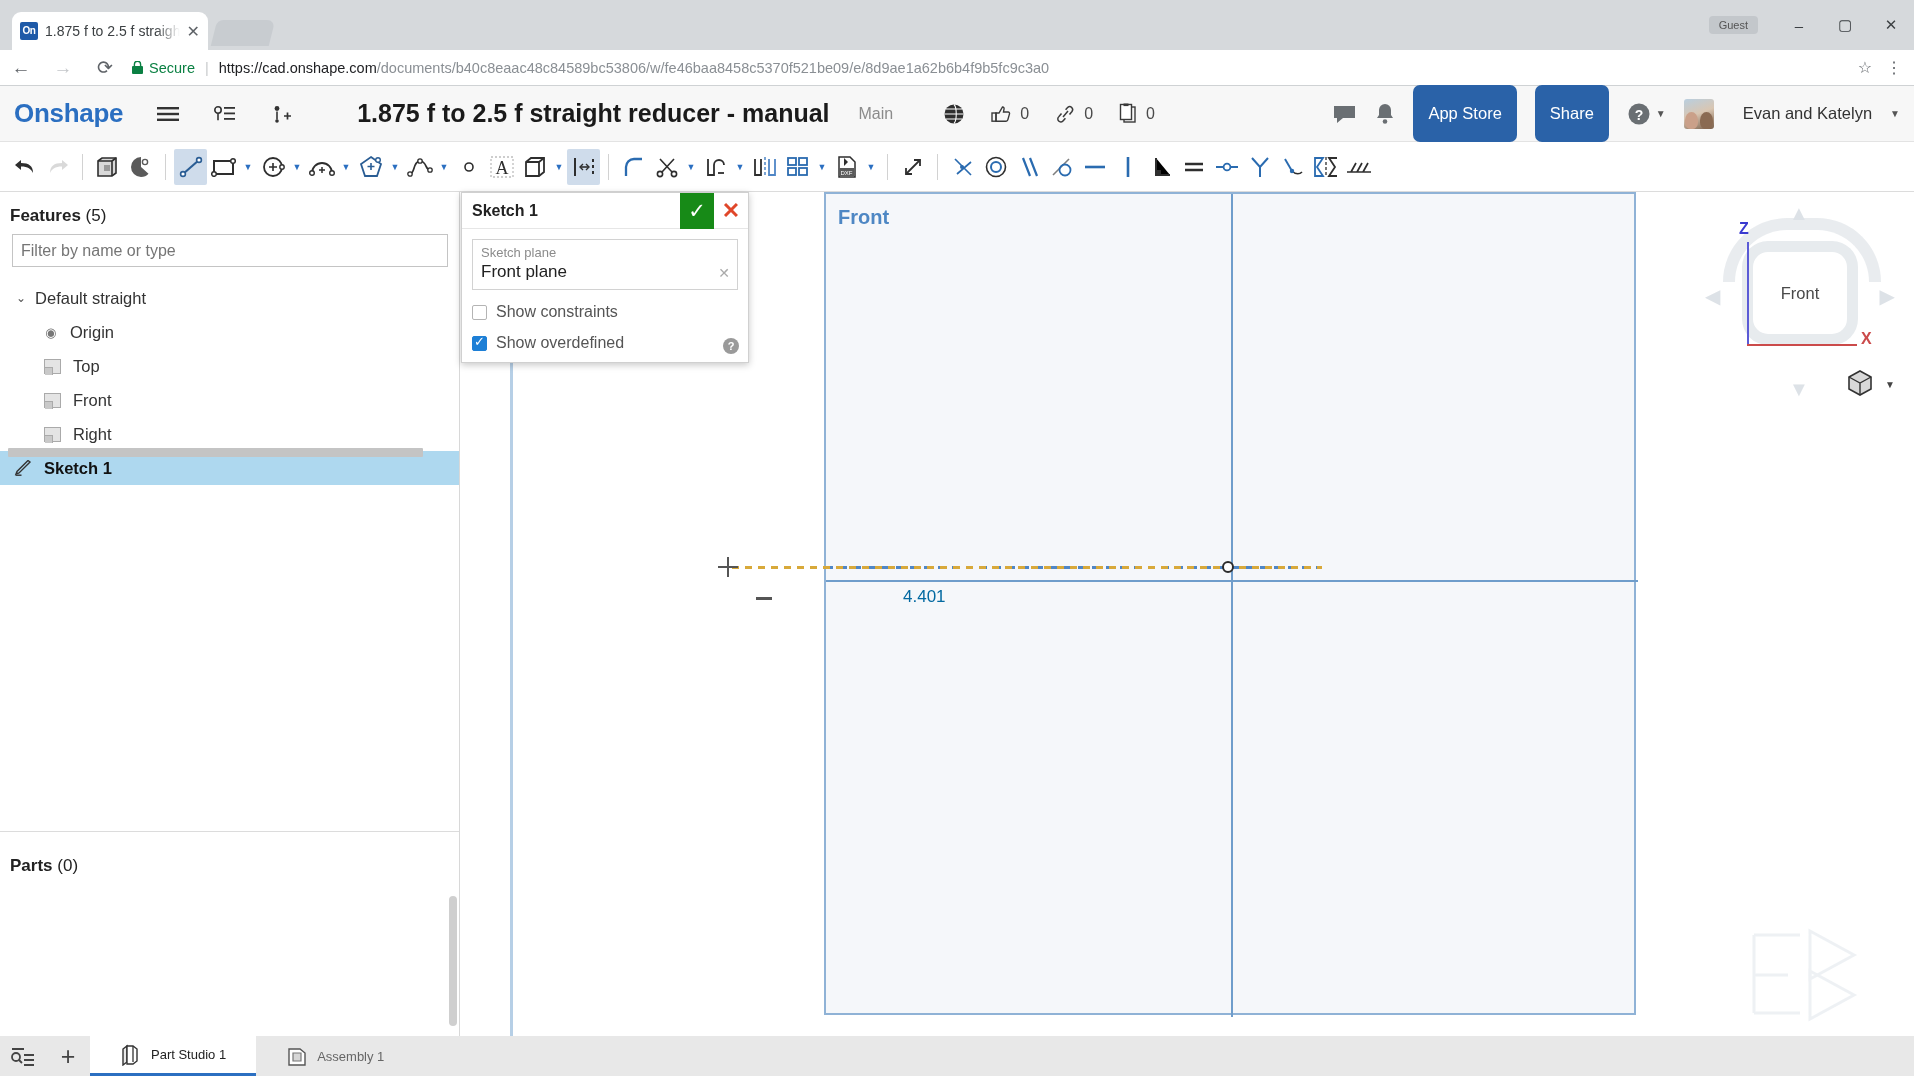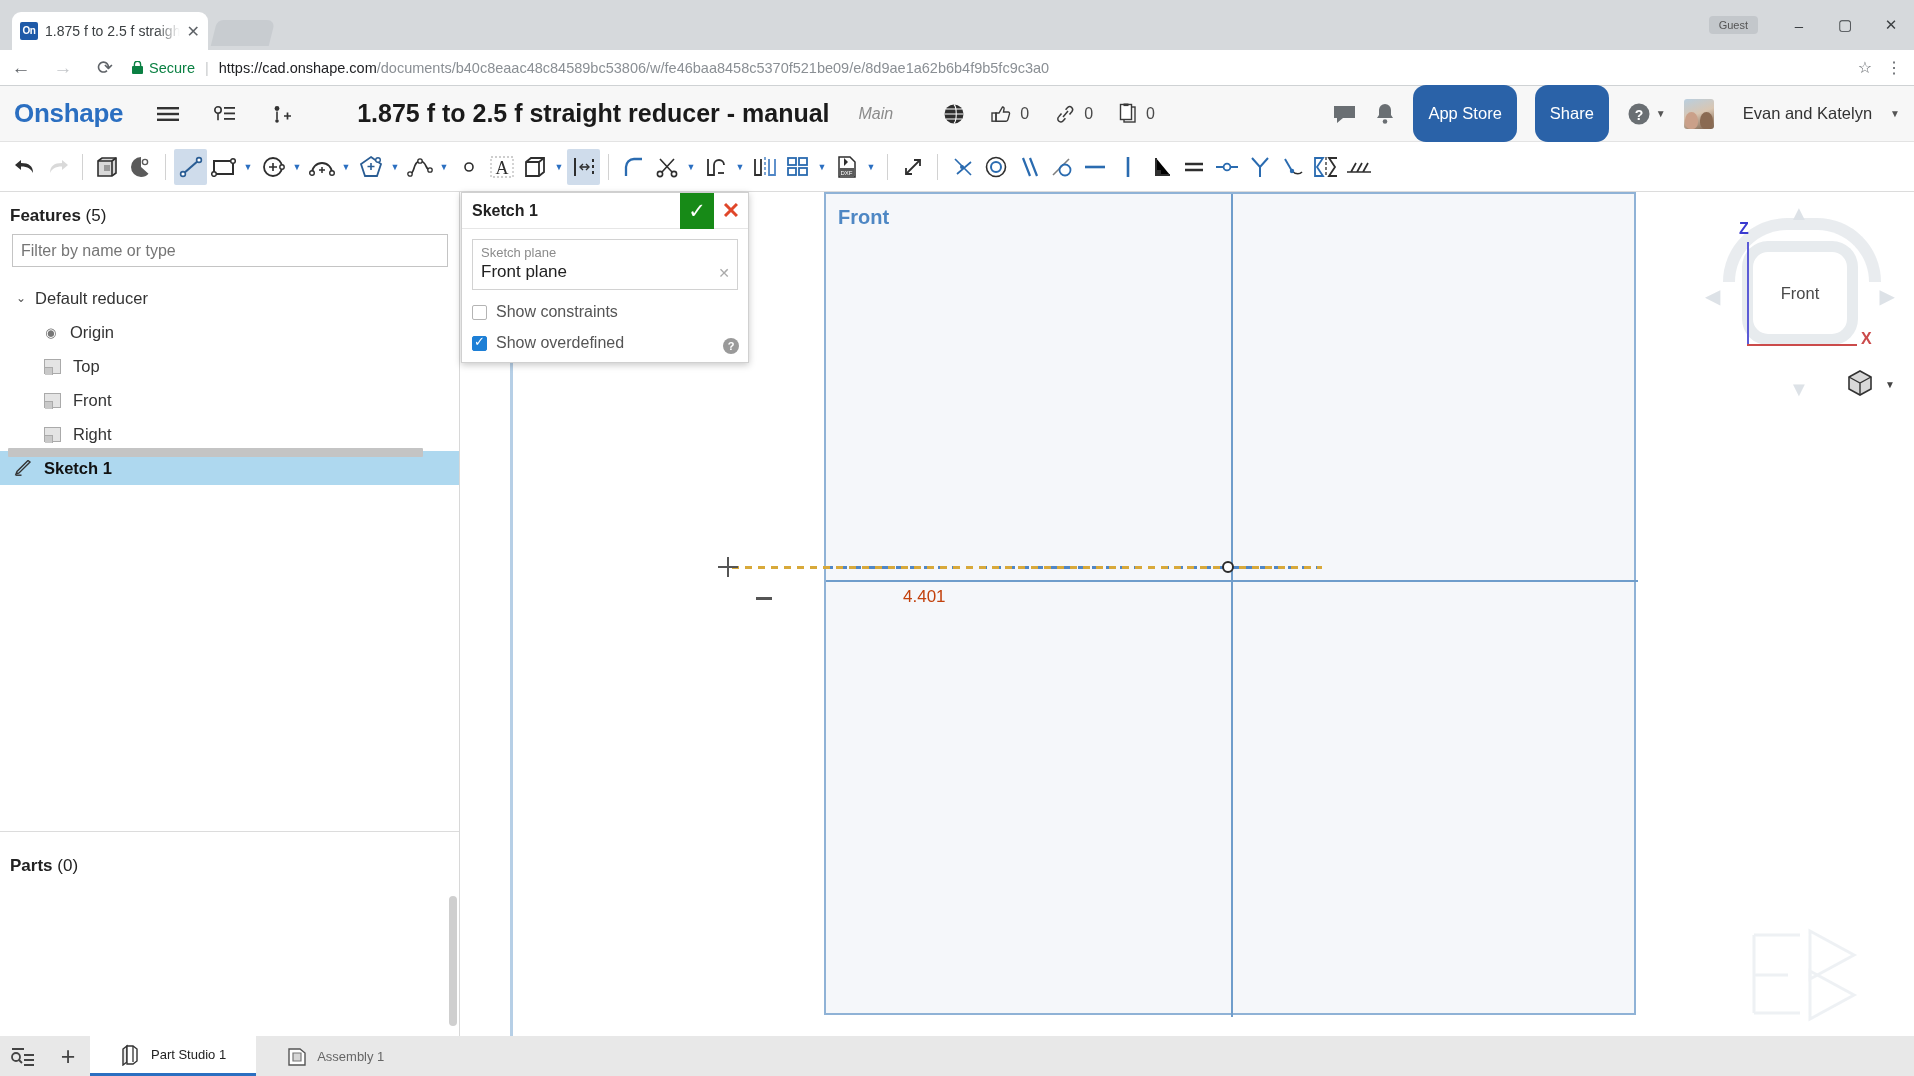--- a/index.html
+++ b/index.html
@@ -71,28 +71,28 @@
 
   
   .os-header {
     position: absolute; top: 86px; left: 0; width: 1914px; height: 56px;
     background: #f7f7f7; border-bottom: 1px solid #e3e3e3;
     display: flex; align-items: center; padding: 0 14px; gap: 16px;
   }
   .os-logo { color: #2b6fc1; font-size: 26px; font-weight: bold; letter-spacing: -0.3px; }
   .hdr-ico { color: #3b3b3b; margin-left: 18px; display: flex; align-items: center; }
   .doc-title { font-size: 25px; font-weight: bold; color: #1a1a1a; margin-left: 48px; white-space: nowrap; }
-  .branch { font-size: 16px; color: #8b8b8b; margin-left: 13px; font-style: italic; }
+  .branch { font-size: 16px; color: #8b8b8b; margin-left: 13px; }
   .hdr-group { display: flex; align-items: center; margin-left: 34px; gap: 26px; }
   .hdr-count { display: flex; align-items: center; gap: 8px; color: #4a4a4a; font-size: 16px; }
   .hdr-spacer { flex: 1 1 auto; }
   .hdr-right { display: flex; align-items: center; gap: 18px; }
   .btn-blue {
     background: #2a62a8; color: #fff; font-size: 16.5px;
-    padding: 19px 15px; border-radius: 13px; white-space: nowrap;
+    padding: 19px 15px; border-radius: 7px; white-space: nowrap;
   }
   .help-wrap { display: flex; align-items: center; gap: 5px; color: #555; }
   .caret { font-size: 10px; color: #555; }
   .avatar {
     width: 30px; height: 30px; border-radius: 3px; overflow: hidden;
     background: linear-gradient(160deg,#b9cfe0 0%, #d9c6b2 48%, #7a5f4a 100%);
     position: relative; flex: 0 0 auto;
   }
   .avatar::before, .avatar::after {
     content:""; position:absolute; bottom:0; width:13px; height:17px; border-radius:50% 50% 40% 40%;
@@ -198,21 +198,21 @@
   .sketch-line-b {
     position: absolute; left: 366px; top: 374px; width: 496px; height: 3px; z-index: 4;
     background: repeating-linear-gradient(to right, #4f86c6 0 7px, rgba(79,134,198,0) 7px 14px);
   }
   .cursor-cross {
     position: absolute; left: 258px; top: 365px; width: 20px; height: 20px; z-index: 8; color: #555;
   }
   .cursor-cross::before { content:""; position:absolute; left:0; top:9px; width:20px; height:2px; background:#555; }
   .cursor-cross::after  { content:""; position:absolute; left:9px; top:0; width:2px; height:20px; background:#555; }
   .cursor-hint { position: absolute; left: 296px; top: 405px; width: 16px; height: 3px; background: #555; z-index: 8; }
-  .dim-label { position: absolute; left: 443px; top: 395px; font-size: 17px; color: #c2410c; z-index: 7; }
+  .dim-label { position: absolute; left: 443px; top: 395px; font-size: 17px; color: #0369a1; z-index: 7; }
 
   
   .vc { position: absolute; right: 13px; top: 8px; width: 200px; height: 210px; }
   .vc-arc { position: absolute; left: 22px; top: 18px; width: 158px; height: 64px;
             border: 12px solid #e2e6ea; border-bottom: none; border-radius: 90px 90px 0 0; opacity: .75; }
   .vc-arrow { position: absolute; color: #dde2e7; font-size: 20px; }
   .vc-face {
     position: absolute; left: 52px; top: 52px; width: 94px; height: 82px;
     background: #fff; border-radius: 15px; box-shadow: 0 0 0 11px #e7ebee;
     display: flex; align-items: center; justify-content: center;
@@ -607,21 +607,21 @@
   <div class="left-panel">
     <div class="features-title">
       <span>Features</span>
       <span class="count">(5)</span>
     </div>
     <input class="filter-input" value="" placeholder="Filter by name or type" style="">
 
     <div class="tree">
       <div class="tree-row group">
         <span class="chev">⌄</span>
-        <span>Default reducer</span>
+        <span>Default straight</span>
       </div>
       <div class="tree-row child">
         <span class="origin-ico">◉</span>
         <span>Origin</span>
       </div>
       <div class="tree-row child">
         <span class="plane-ico"></span>
         <span>Top</span>
       </div>
       <div class="tree-row child">

